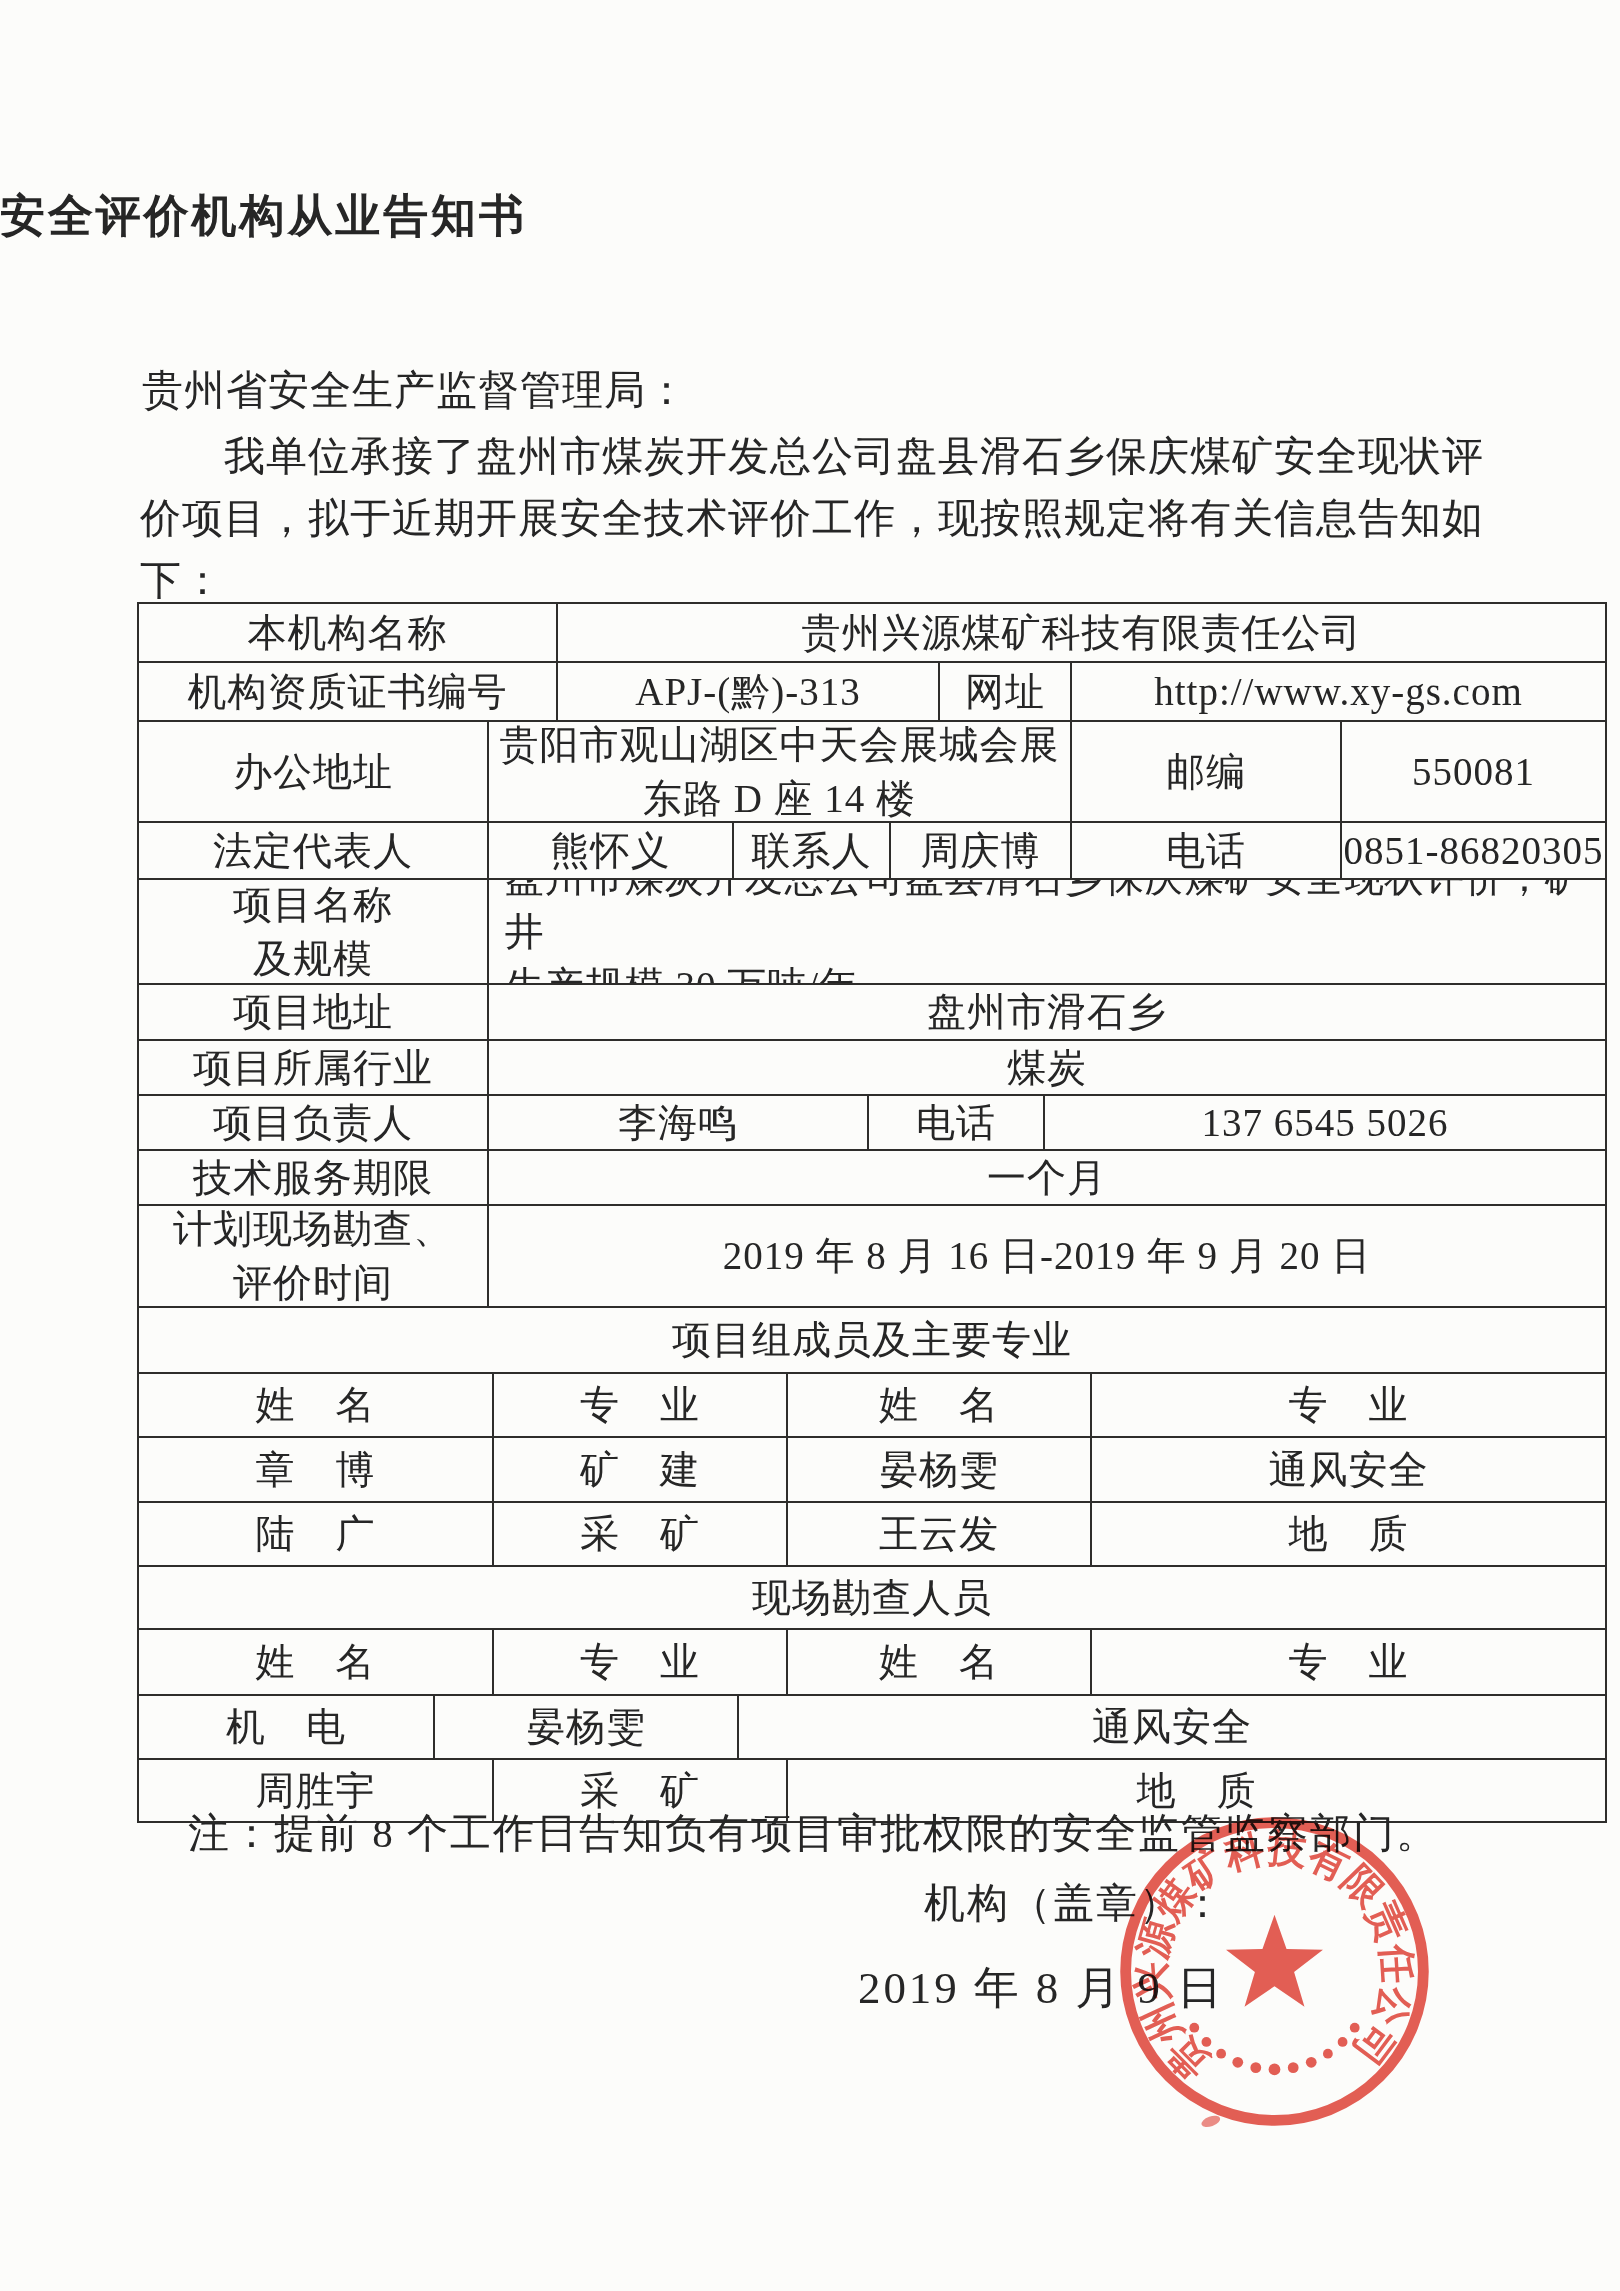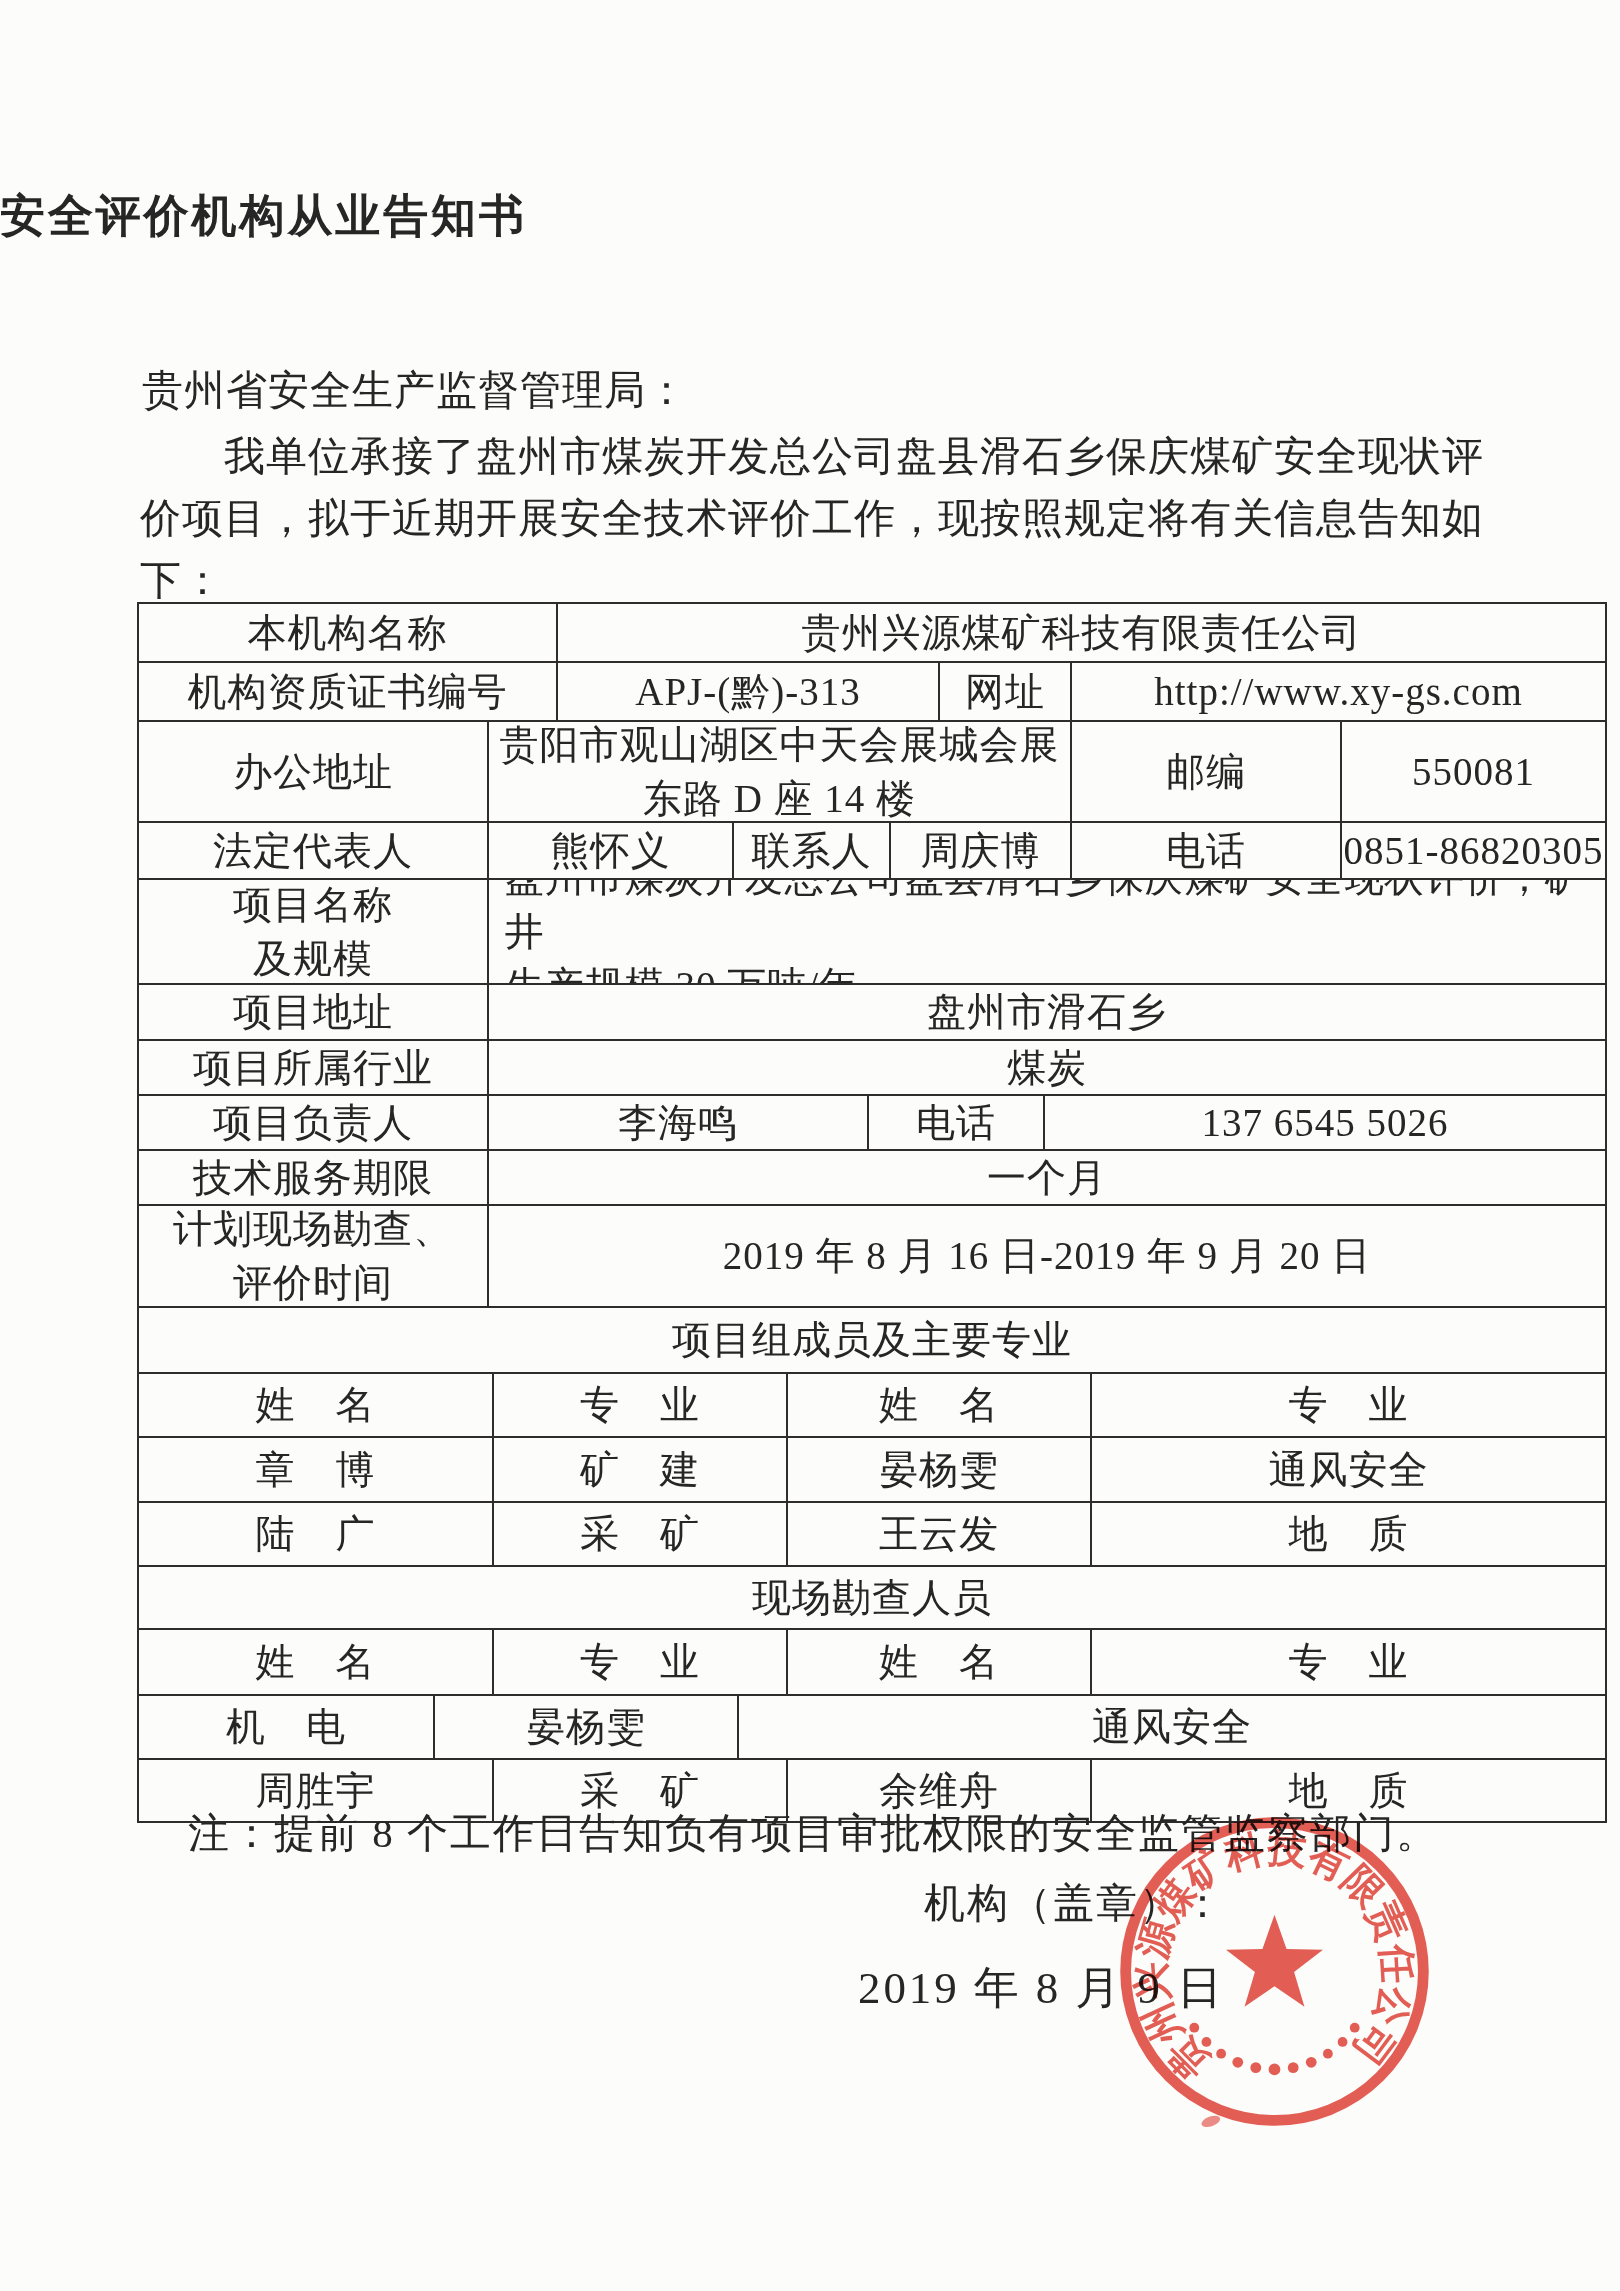--- a/index.html
+++ b/index.html
@@ -171,21 +171,20 @@
 
     <div class="trow" style="height:62px">
       <div class="cell" style="width:294px">机　电</div>
       <div class="cell" style="width:304px">晏杨雯</div>
       <div class="cell grow">通风安全</div>
     </div>
 
     <div class="trow" style="height:61px">
       <div class="cell" style="width:353px">周胜宇</div>
       <div class="cell" style="width:294px">采　矿</div>
-      <div class="cell" style="width:304px">余维舟</div>
       <div class="cell grow">地　质</div>
     </div>
 
   </div>
 
   <div class="note">注：提前 8 个工作日告知负有项目审批权限的安全监管监察部门。</div>
 
   <div class="seal-label">机构（盖章）：</div>
 
   <div class="doc-date">2019 年 8 月 9 日</div>

